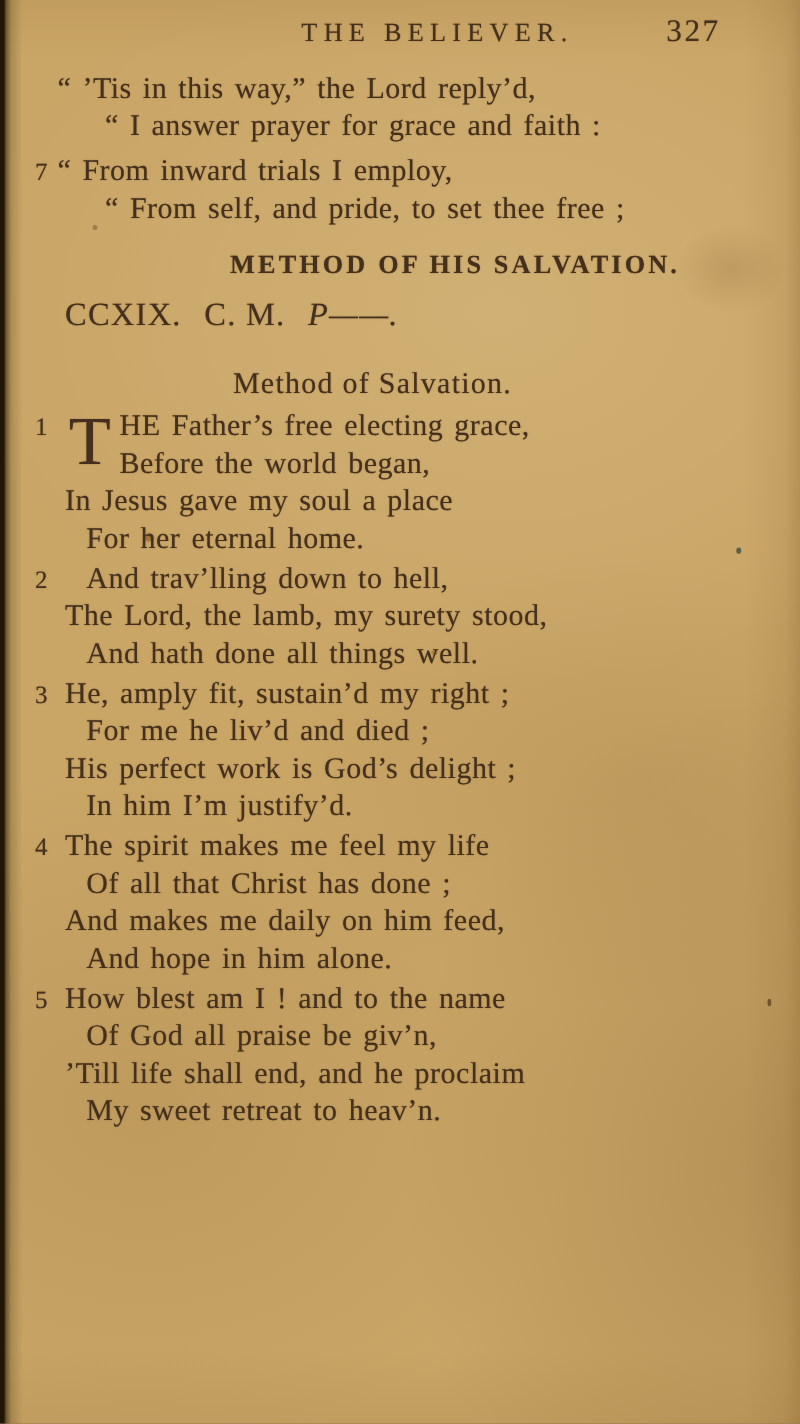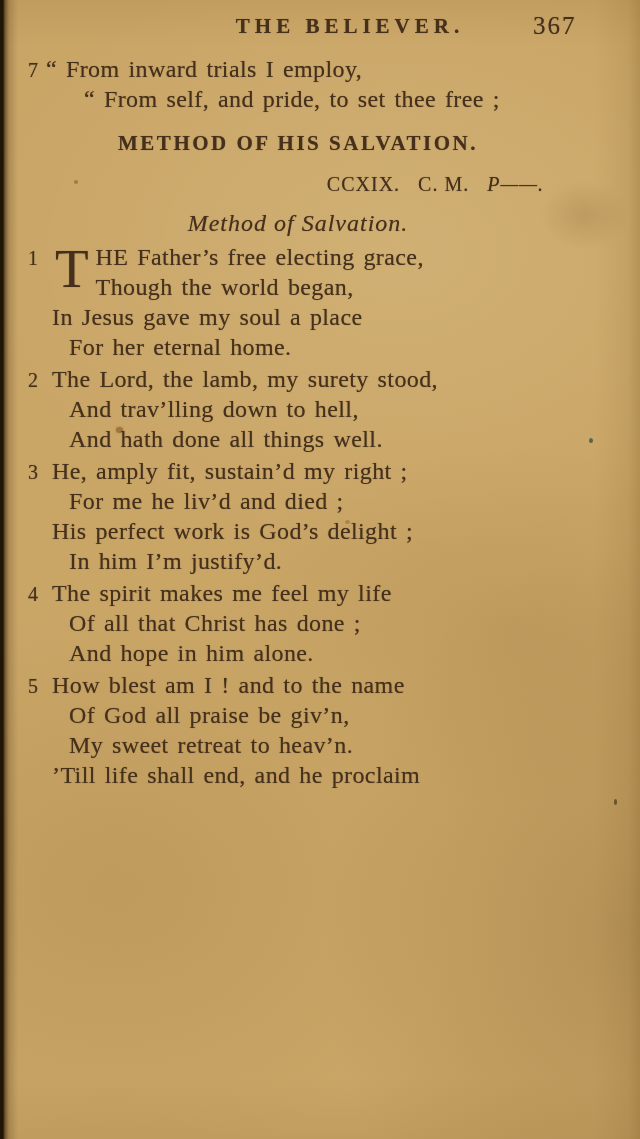--- a/index.html
+++ b/index.html
@@ -25,21 +25,21 @@
   }
   .text-layer {
     position: relative;
     padding: 10px 0 0 52px;
     text-shadow: 0 0 1px rgba(72,48,22,0.55);
   }
   .header-row { position: relative; height: 34px; margin-top: 4px; }
   .running-title {
     position: absolute; left: 148px; width: 300px;
     text-align: center;
-    font-size: 21px; letter-spacing: 5px; font-weight: bold;
+    font-size: 21px; letter-spacing: 5px; font-weight: normal;
     white-space: nowrap;
   }
   .page-num {
     position: absolute; left: 481px; top: -2px;
     font-size: 25px; letter-spacing: 2px;
   }
   .line {
     font-size: 24px;
     line-height: 30px;
     white-space: nowrap;
@@ -51,36 +51,35 @@
   .hang { margin-left: -6px; }   
   .stanza { position: relative; }
   .verse-num {
     position: absolute; left: -24px; top: 1px;
     font-size: 20px; line-height: 30px;
   }
   .st-a  { margin-top: 8px; }
   .st-7  { margin-top: 6px; }
   .section-heading {
     margin-top: 14px;
-    width: 492px; text-align: center;
+    width: 492px; text-align: right;
     font-size: 21px; line-height: 30px; letter-spacing: 2.5px;
     font-weight: bold; white-space: nowrap;
   }
   .hymn-no-row {
     margin-top: 10px;
-    width: 492px; text-align: right;
-    font-size: 20px; line-height: 32px; letter-spacing: 1px;
+    width: 492px; text-align: left;
+    font-size: 26px; line-height: 32px; letter-spacing: 1px;
     white-space: nowrap;
   }
   .hymn-no-row .sep { display: inline-block; width: 18px; }
   .author { font-style: italic; }
   .hymn-title {
-    margin-top: 8px;
+    margin-top: 24px;
     width: 492px; text-align: center;
-    font-style: italic;
     font-size: 24px; line-height: 30px; letter-spacing: 1px;
     white-space: nowrap;
   }
   .st-1 { margin-top: 4px; }
   .st-n { margin-top: 2px; }
   .dropcap {
     float: left;
     font-size: 55px;
     line-height: 52px;
     margin: 1px 7px 0 3px;
@@ -105,71 +104,76 @@
   <div class="speck s1"></div>
   <div class="speck s2"></div>
   <div class="speck s3"></div>
   <div class="speck s4"></div>
   <div class="speck s5"></div>
 
   <div class="text-layer">
 
     <div class="header-row">
       <div class="running-title">THE BELIEVER.</div>
-      <div class="page-num">367</div>
+      <div class="page-num">327</div>
     </div>
 
+    <div class="stanza st-a">
+      <div class="line hang">“ ’Tis in this way,” the Lord reply’d,</div>
+      <div class="line qind">“ I answer prayer for grace and faith :</div>
+    </div>
 
     <div class="stanza st-7">
       <span class="verse-num">7</span>
       <div class="line hang">“ From inward trials I employ,</div>
       <div class="line qind">“ From self, and pride, to set thee free ;</div>
     </div>
 
     <div class="section-heading">METHOD OF HIS SALVATION.</div>
 
     <div class="hymn-no-row">
       <span>CCXIX.</span><span class="sep"></span><span>C. M.</span><span class="sep"></span><span class="author">P——.</span>
     </div>
 
     <div class="hymn-title">Method of Salvation.</div>
 
     <div class="stanza st-1">
       <span class="verse-num">1</span>
       <span class="dropcap">T</span>
       <div class="line">HE Father’s free electing grace,</div>
-      <div class="line">Though the world began,</div>
+      <div class="line">Before the world began,</div>
       <div class="line">In Jesus gave my soul a place</div>
       <div class="line ind">For her eternal home.</div>
     </div>
 
     <div class="stanza st-n">
       <span class="verse-num">2</span>
+      <div class="line ind">And trav’lling down to hell,</div>
       <div class="line">The Lord, the lamb, my surety stood,</div>
-      <div class="line ind">And trav’lling down to hell,</div>
       <div class="line ind">And hath done all things well.</div>
     </div>
 
     <div class="stanza st-n">
       <span class="verse-num">3</span>
       <div class="line">He, amply fit, sustain’d my right ;</div>
       <div class="line ind">For me he liv’d and died ;</div>
       <div class="line">His perfect work is God’s delight ;</div>
       <div class="line ind">In him I’m justify’d.</div>
     </div>
 
     <div class="stanza st-n">
       <span class="verse-num">4</span>
       <div class="line">The spirit makes me feel my life</div>
       <div class="line ind">Of all that Christ has done ;</div>
+      <div class="line">And makes me daily on him feed,</div>
       <div class="line ind">And hope in him alone.</div>
     </div>
 
     <div class="stanza st-n">
       <span class="verse-num">5</span>
       <div class="line">How blest am I !  and to the name</div>
       <div class="line ind">Of God all praise be giv’n,</div>
+      <div class="line">’Till life shall end, and he proclaim</div>
       <div class="line ind">My sweet retreat to heav’n.</div>
-      <div class="line">’Till life shall end, and he proclaim</div>
     </div>
 
   </div>
 </div>
 
 </body></html>

